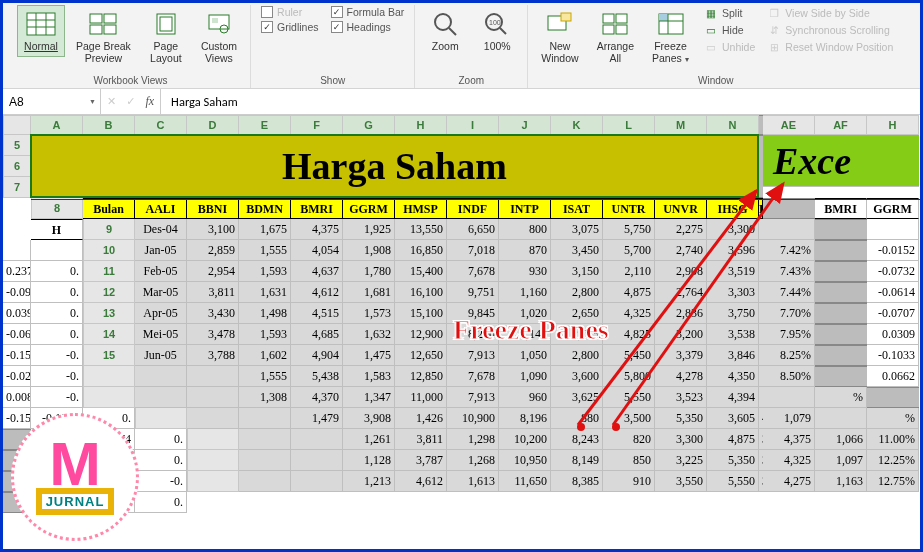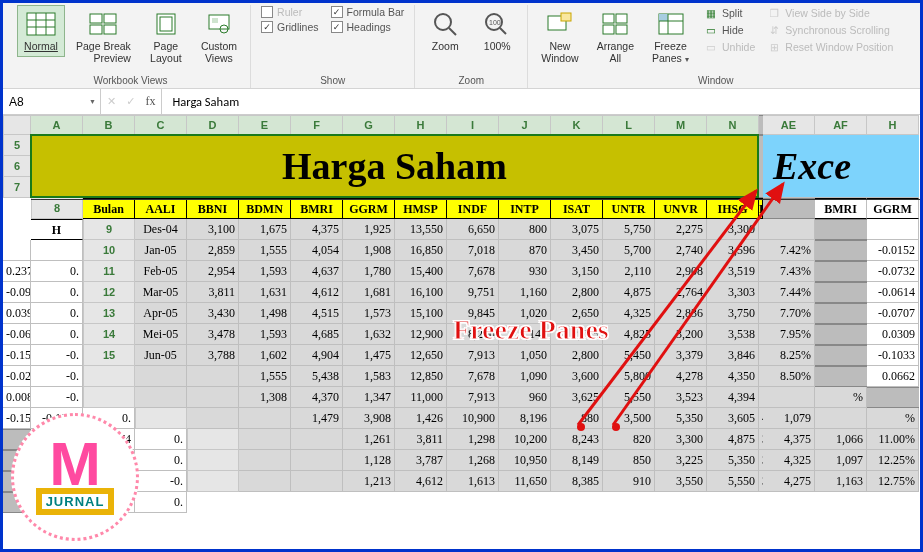--- a/index.html
+++ b/index.html
@@ -16,38 +16,38 @@
 .chk { width: 12px; height: 12px; border: 1px solid #888; background: #fff; display: flex; align-items: center; justify-content: center; font-size: 9px; color: #333; }
 .rbtn-small { display: flex; align-items: center; gap: 4px; padding: 1px 4px; font-size: 10.5px; color: #555; cursor: pointer; }
 .rbtn-small.off { color: #bbb; }
 .mini-icon { width: 14px; height: 14px; display: inline-flex; align-items: center; justify-content: center; color: #2a7a2a; }
 .topdrop { font-size: 8px; color: #555; margin-left: 1px; }
 
 .formula-bar { height: 26px; border-bottom: 1px solid #ccc; display: flex; align-items: stretch; }
 .name-box { width: 98px; border-right: 1px solid #ccc; display: flex; align-items: center; padding: 0 6px; position: relative; font-size: 12px; }
 .name-box .dd { position: absolute; right: 4px; color: #666; font-size: 7px; }
 .fx-btns { display: flex; align-items: center; border-right: 1px solid #ccc; padding: 0 6px; gap: 10px; color: #888; }
-.fx-label { font-family: "Times New Roman", serif; color: #555; font-size: 12px; }
+.fx-label { font-style: italic; font-family: "Times New Roman", serif; color: #555; font-size: 12px; }
 .formula-input { flex: 1; display: flex; align-items: center; padding: 0 10px; font-size: 12.5px; font-family: Calibri, Arial, sans-serif; }
 
 .sheet-area { position: relative; height: calc(100% - 112px); overflow: hidden; }
 .grid { display: grid; grid-template-columns: 28px repeat(14,52px) 4px repeat(3,52px); font-family: "Times New Roman", serif; }
 .col-hdr { background: #e6e6e6; border: 1px solid #c7c7c7; border-left: none; text-align: center; font-family: "Segoe UI", Arial; font-size: 11px; font-weight: 600; color: #3a7a3a; height: 20px; line-height: 18px; }
 .col-hdr.sel { background: #d4e6d3; }
 .corner { background: #e6e6e6; border: 1px solid #c7c7c7; height: 20px; }
 .row-hdr { background: #e6e6e6; border: 1px solid #c7c7c7; border-top: none; text-align: center; font-family: "Segoe UI", Arial; font-size: 11px; font-weight: 600; color: #3a7a3a; height: 21px; line-height: 20px; }
 .cell { border-right: 1px solid #bfbfbf; border-bottom: 1px solid #bfbfbf; height: 21px; padding: 0 3px; font-size: 12px; text-align: right; line-height: 20px; white-space: nowrap; overflow: hidden; background: #d9d9d9; color: #000; }
 .cell.center { text-align: center; }
 .cell.white { background: #fff; }
 .title-band { grid-column: 2 / 16; background: #c6c000; height: 63px; border-right: 1px solid #bfbfbf; border-bottom: 1px solid #bfbfbf; display: flex; align-items: center; justify-content: center; font-family: "Times New Roman", serif; font-weight: 700; font-size: 38px; color: #000; position: relative; }
 .row-hdr-title { grid-row: span 3; height: 63px; background: #e6e6e6; border: 1px solid #c7c7c7; border-top: none; display: flex; flex-direction: column; }
 .row-hdr-title span { flex: 1; display: flex; align-items: center; justify-content: center; font-family: "Segoe UI", Arial; font-size: 11px; font-weight: 600; color: #3a7a3a; border-bottom: 1px solid #c7c7c7; }
 .row-hdr-title span:last-child { border-bottom: none; }
 .hdr-cell { background: #ffff00; border-right: 1px solid #000; border-bottom: 1px solid #000; border-top: 1px solid #000; font-weight: 700; font-size: 12px; text-align: center; height: 21px; line-height: 20px; }
-.right-title { grid-column: 17 / 20; height: 63px; background: #7dd3fc; border-bottom: 1px solid #bfbfbf; display: flex; align-items: center; font-family: "Times New Roman", serif; font-weight: 700; font-style: italic; font-size: 38px; padding-left: 10px; overflow: hidden; }
+.right-title { grid-column: 17 / 20; height: 52px; background: #84cc16; border-bottom: 1px solid #bfbfbf; display: flex; align-items: center; font-family: "Times New Roman", serif; font-weight: 700; font-style: italic; font-size: 38px; padding-left: 10px; overflow: hidden; }
 .split-gap { background: #bcbcbc; border-top: 1px solid #888; border-bottom: 1px solid #888; }
 .freeze-line-h { position: absolute; left: 28px; right: 0; height: 1px; background: #333; top: 84px; }
 
 .annotation { position: absolute; font-family: "Comic Sans MS", cursive; font-weight: 700; font-size: 28px; color: #e01010; -webkit-text-stroke: 1px #fff; text-shadow: -1px -1px 0 #fff,1px -1px 0 #fff,-1px 1px 0 #fff,1px 1px 0 #fff; line-height: 1.2; pointer-events: none; }
 .arrow { position: absolute; pointer-events: none; }
 
 .logo { position: absolute; left: 8px; bottom: 8px; width: 128px; height: 128px; background: #fff; border: 3px dotted #f8a; border-radius: 50%; display: flex; flex-direction: column; align-items: center; justify-content: center; }
 .logo .m { font-family: Arial; font-size: 62px; font-weight: 900; color: #ff4aa0; line-height: 0.8; }
 .logo .j { font-family: Arial; font-size: 13px; font-weight: 700; color: #008080; letter-spacing: 1px; background: #fff; padding: 0 4px; border: 6px solid #eab308; }
 </style>
@@ -71,21 +71,21 @@
       </div>
       <div class="rbtn-big">
         <div class="rbtn-icon">
             <svg width="30" height="24">
               <rect x="2" y="2" width="12" height="9" fill="#fff" stroke="#2a7a2a"></rect>
               <rect x="16" y="2" width="12" height="9" fill="#fff" stroke="#2a7a2a"></rect>
               <rect x="2" y="13" width="12" height="9" fill="#fff" stroke="#2a7a2a"></rect>
               <rect x="16" y="13" width="12" height="9" fill="#fff" stroke="#2a7a2a"></rect>
             </svg>
           </div>
-        <span style="white-space:pre-line;text-align:right">Page Break
+        <span style="white-space:pre-line;text-align:center">Page Break
 Preview</span>
       </div>
       <div class="rbtn-big">
         <div class="rbtn-icon">
             <svg width="26" height="24">
               <rect x="4" y="2" width="18" height="20" fill="#fff" stroke="#2a7a2a"></rect>
               <rect x="7" y="5" width="12" height="14" fill="none" stroke="#2a7a2a"></rect>
             </svg>
           </div>
         <span style="white-space:pre-line;text-align:center">Page

